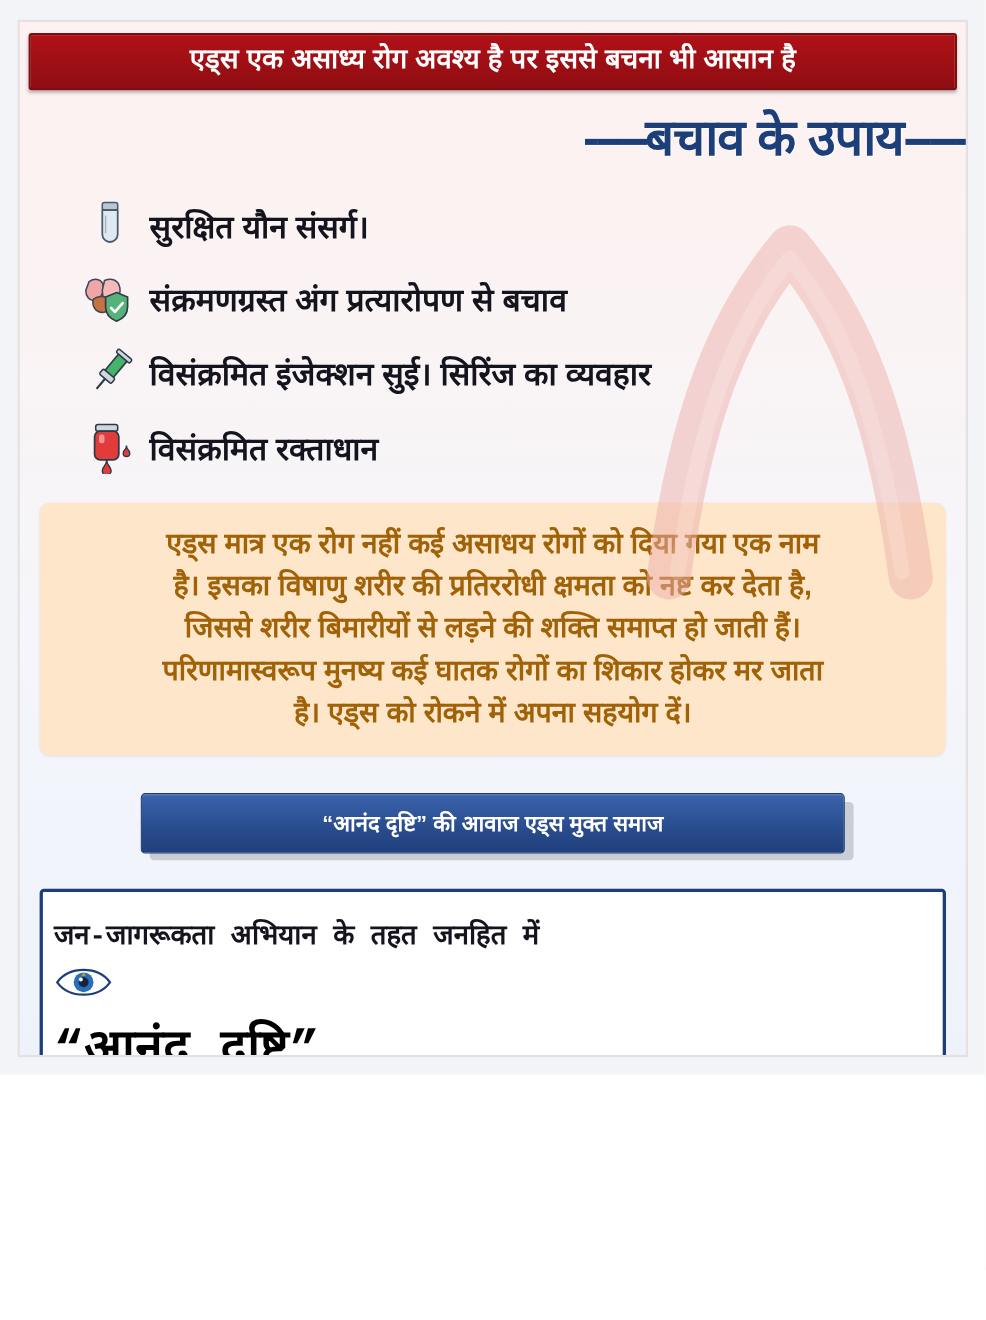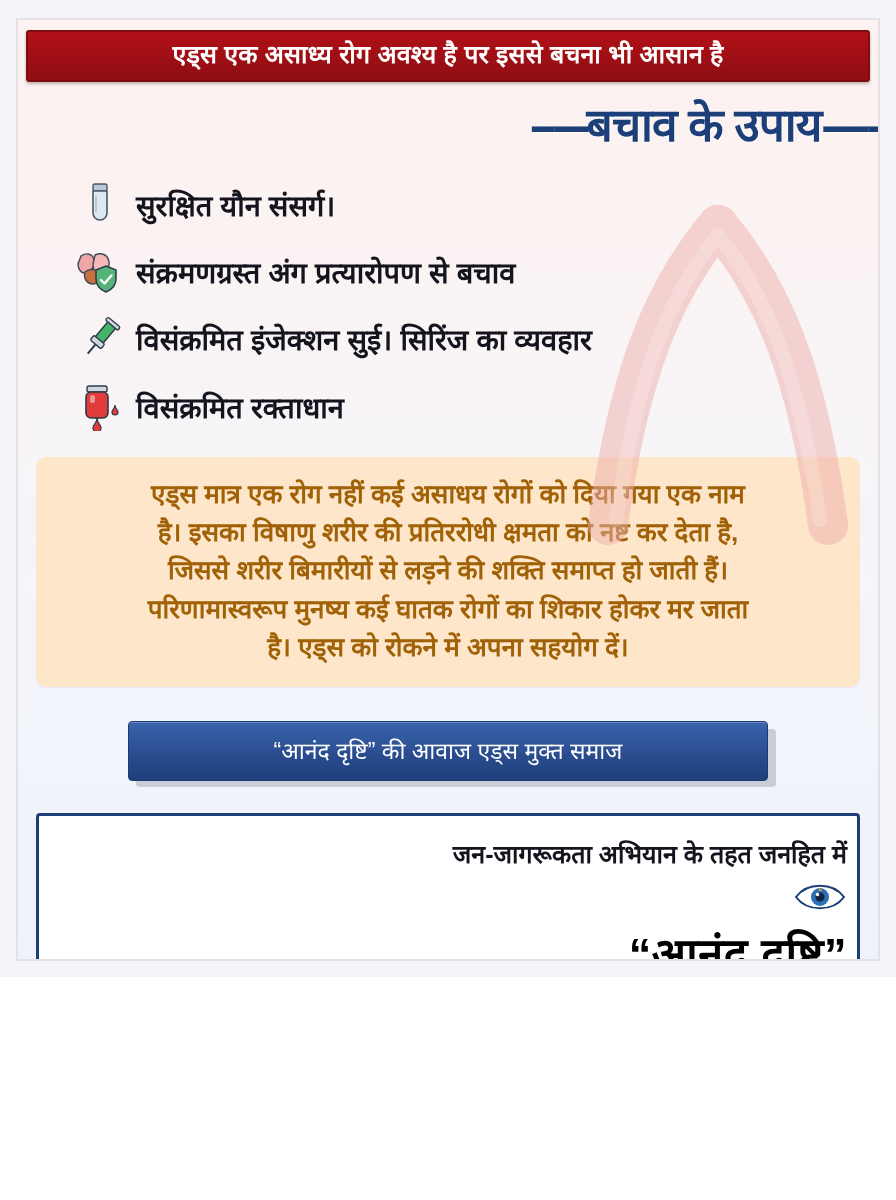--- a/index.html
+++ b/index.html
@@ -132,33 +132,34 @@
     border-radius: 4px;
   }
   .slogan {
     position: relative;
     background: linear-gradient(180deg, #3a63ac 0%, #2a4d8f 55%, #20407c 100%);
     border: 1px solid #1d3b73;
     border-radius: 4px;
     text-align: center;
     padding: 12px 10px 14px 10px;
     color: #ffffff;
-    font-size: 23px;
-    font-weight: normal;
+    font-size: 20px;
+    font-weight: bold;
     white-space: nowrap;
     box-shadow: inset 0 1px 0 rgba(255,255,255,0.25);
   }
   
   .bottom-card {
     margin: 32px 18px 0 18px;
     background: #ffffff;
     border: 3px solid #1c3f7a;
     border-radius: 4px;
-    text-align: right;
+    text-align: left;
     padding: 20px 10px 22px 10px;
+    font-family: Liberation Mono, monospace;
   }
   .bottom-line1 {
     color: #14141e;
     font-size: 25px;
     font-weight: bold;
   }
   .eye-logo {
     margin: 10px auto 4px auto;
     width: 54px;
     height: 34px;

